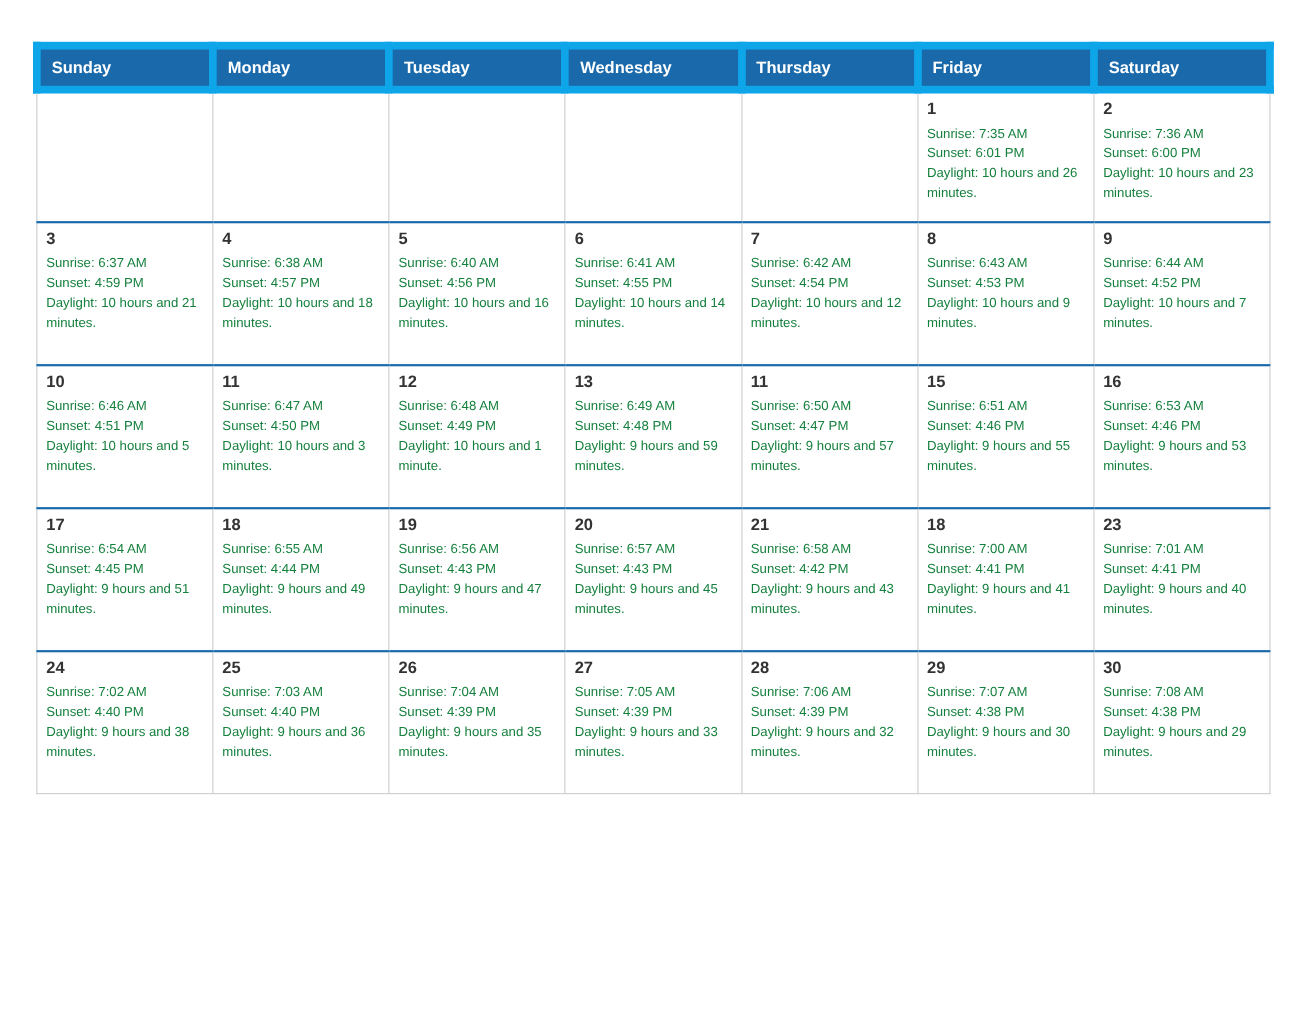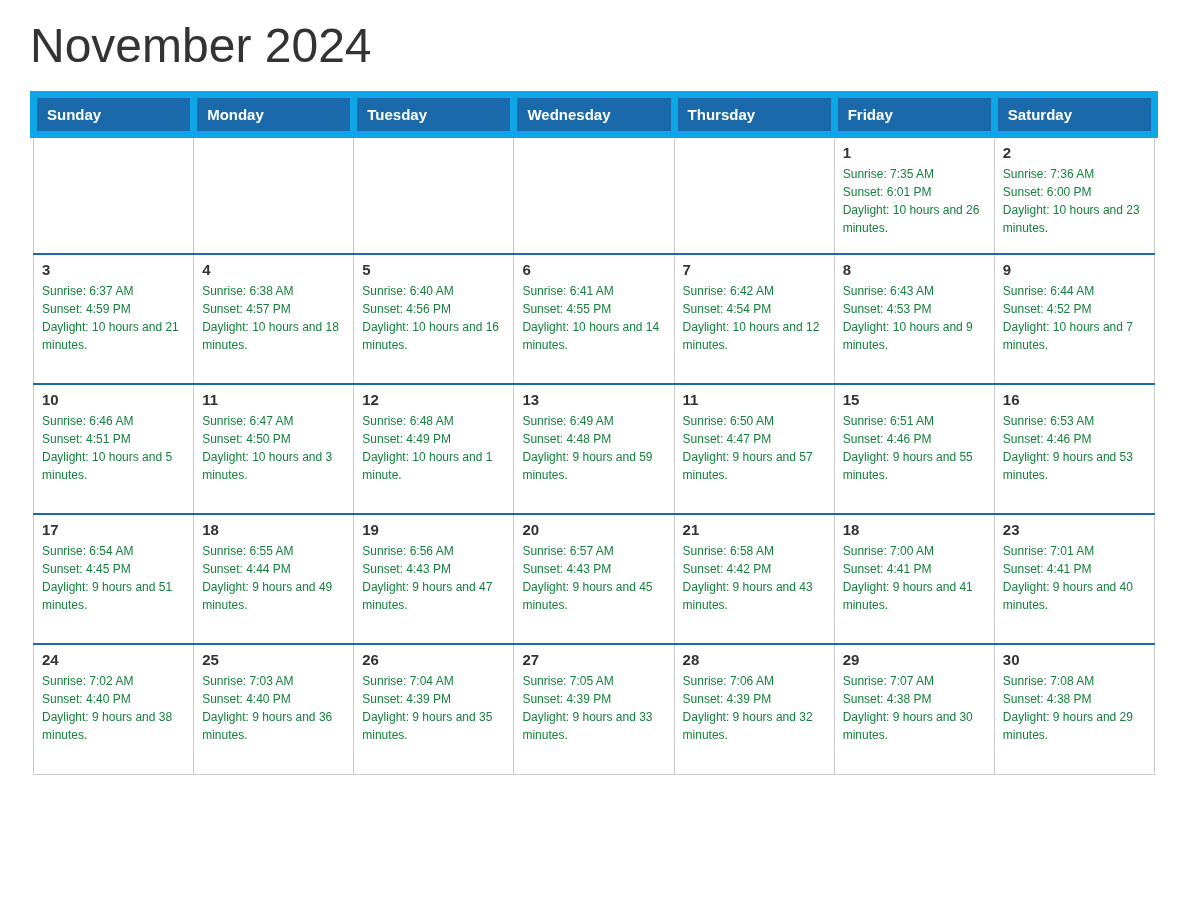--- a/index.html
+++ b/index.html
@@ -107,21 +107,20 @@
     }
     .row-separator td {
       border-top: 2px solid #1a6aab;
     }
   </style>
 </head>
 <body>
 
 <div class="header-area">
   <div class="title-block">
-    <div class="calendar-title">November 2024</div>
   </div>
 </div>
 
 <table class="calendar-table">
   <thead>
     <tr>
     <th>Sunday</th>
         <th>Monday</th>
         <th>Tuesday</th>
         <th>Wednesday</th>

